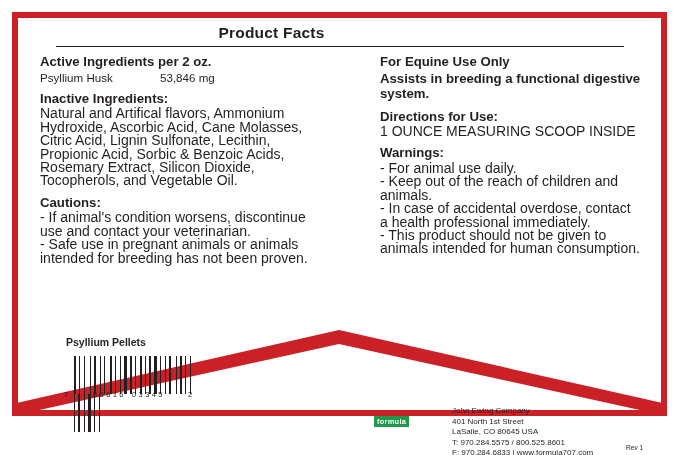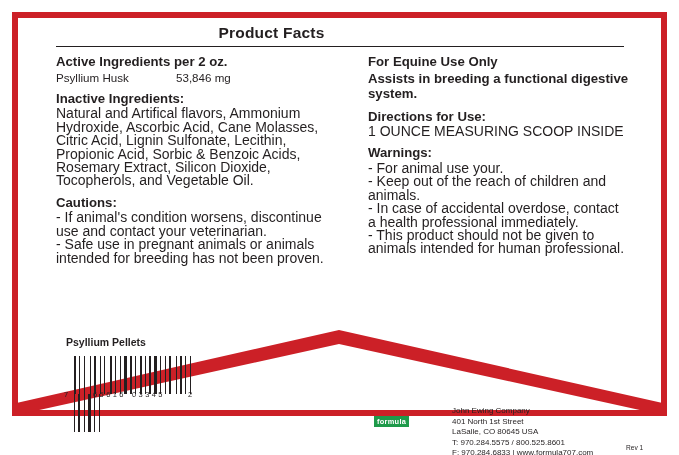--- a/index.html
+++ b/index.html
@@ -73,22 +73,22 @@
     width: 568px;
     height: 1px;
     background: #231f20;
   }
   .col {
     position: absolute;
     top: 54px;
     font-size: 11.6px;
     line-height: 13.4px;
   }
-  .col-left { left: 56px; width: 275px; }
-  .col-right { left: 368px; width: 262px; }
+  .col-left { left: 40px; width: 275px; }
+  .col-right { left: 380px; width: 262px; }
   .h-bold {
     font-weight: bold;
     font-size: 13.2px;
     line-height: 15.5px;
     margin: 0 0 1px 0;
   }
   .h-bold.tight { margin-top: 7px; }
   .para {
     margin: 0 0 0 0;
     font-size: 14px;
@@ -219,24 +219,24 @@
   </div>
 
   <div class="col col-right">
     <div class="h-bold">For Equine Use Only</div>
     <div class="h-bold">Assists in breeding a functional digestive system.</div>
 
     <div class="h-bold tight">Directions for Use:</div>
     <div class="para">1 OUNCE MEASURING SCOOP INSIDE</div>
 
     <div class="h-bold tight">Warnings:</div>
-    <div class="para">- For animal use your.</div>
+    <div class="para">- For animal use daily.</div>
     <div class="para">- Keep out of the reach of children and animals.</div>
     <div class="para">- In case of accidental overdose, contact a health professional immediately.</div>
-    <div class="para">- This product should not be given to animals intended for human professional.</div>
+    <div class="para">- This product should not be given to animals intended for human consumption.</div>
   </div>
 
   <div class="pellets-name">Psyllium Pellets</div>
 
   <div class="barcode">
     <div class="bc-bars" id="bc-bars"><span style="width:2px"></span><span style="width:1px;background:transparent"></span><span style="width:1px"></span><span style="width:2px;background:transparent"></span><span style="width:1px"></span><span style="width:3px;background:transparent"></span><span style="width:1px"></span><span style="width:1px;background:transparent"></span><span style="width:2px"></span><span style="width:2px;background:transparent"></span><span style="width:1px"></span><span style="width:1px;background:transparent"></span><span style="width:1px"></span><span style="width:3px;background:transparent"></span><span style="width:2px"></span><span style="width:1px;background:transparent"></span><span style="width:1px"></span><span style="width:2px;background:transparent"></span><span style="width:1px"></span><span style="width:1px;background:transparent"></span><span style="width:3px"></span><span style="width:1px;background:transparent"></span><span style="width:2px"></span><span style="width:1px;background:transparent"></span><span style="width:1px"></span><span style="width:2px;background:transparent"></span><span style="width:2px"></span><span style="width:1px;background:transparent"></span><span style="width:1px"></span><span style="width:1px;background:transparent"></span><span style="width:2px"></span><span style="width:1px;background:transparent"></span><span style="width:3px"></span><span style="width:1px;background:transparent"></span><span style="width:1px"></span><span style="width:2px;background:transparent"></span><span style="width:1px"></span><span style="width:1px;background:transparent"></span><span style="width:2px"></span><span style="width:3px;background:transparent"></span><span style="width:1px"></span><span style="width:1px;background:transparent"></span><span style="width:2px"></span><span style="width:1px;background:transparent"></span><span style="width:1px"></span><span style="width:2px;background:transparent"></span><span style="width:1px"></span><span style="width:3px;background:transparent"></span><span style="width:1px"></span><span style="width:1px;background:transparent"></span><span style="width:2px"></span><span style="width:2px;background:transparent"></span><span style="width:1px"></span><span style="width:1px;background:transparent"></span><span style="width:3px"></span><span style="width:1px;background:transparent"></span><span style="width:1px"></span><span style="width:2px;background:transparent"></span><span style="width:1px"></span><span style="width:2px;background:transparent"></span></div>
     <div class="bc-digits bc-d0">7</div>
     <div class="bc-digits bc-d1">65616</div>
     <div class="bc-digits bc-d2">03345</div>
     <div class="bc-digits bc-d3">2</div>

